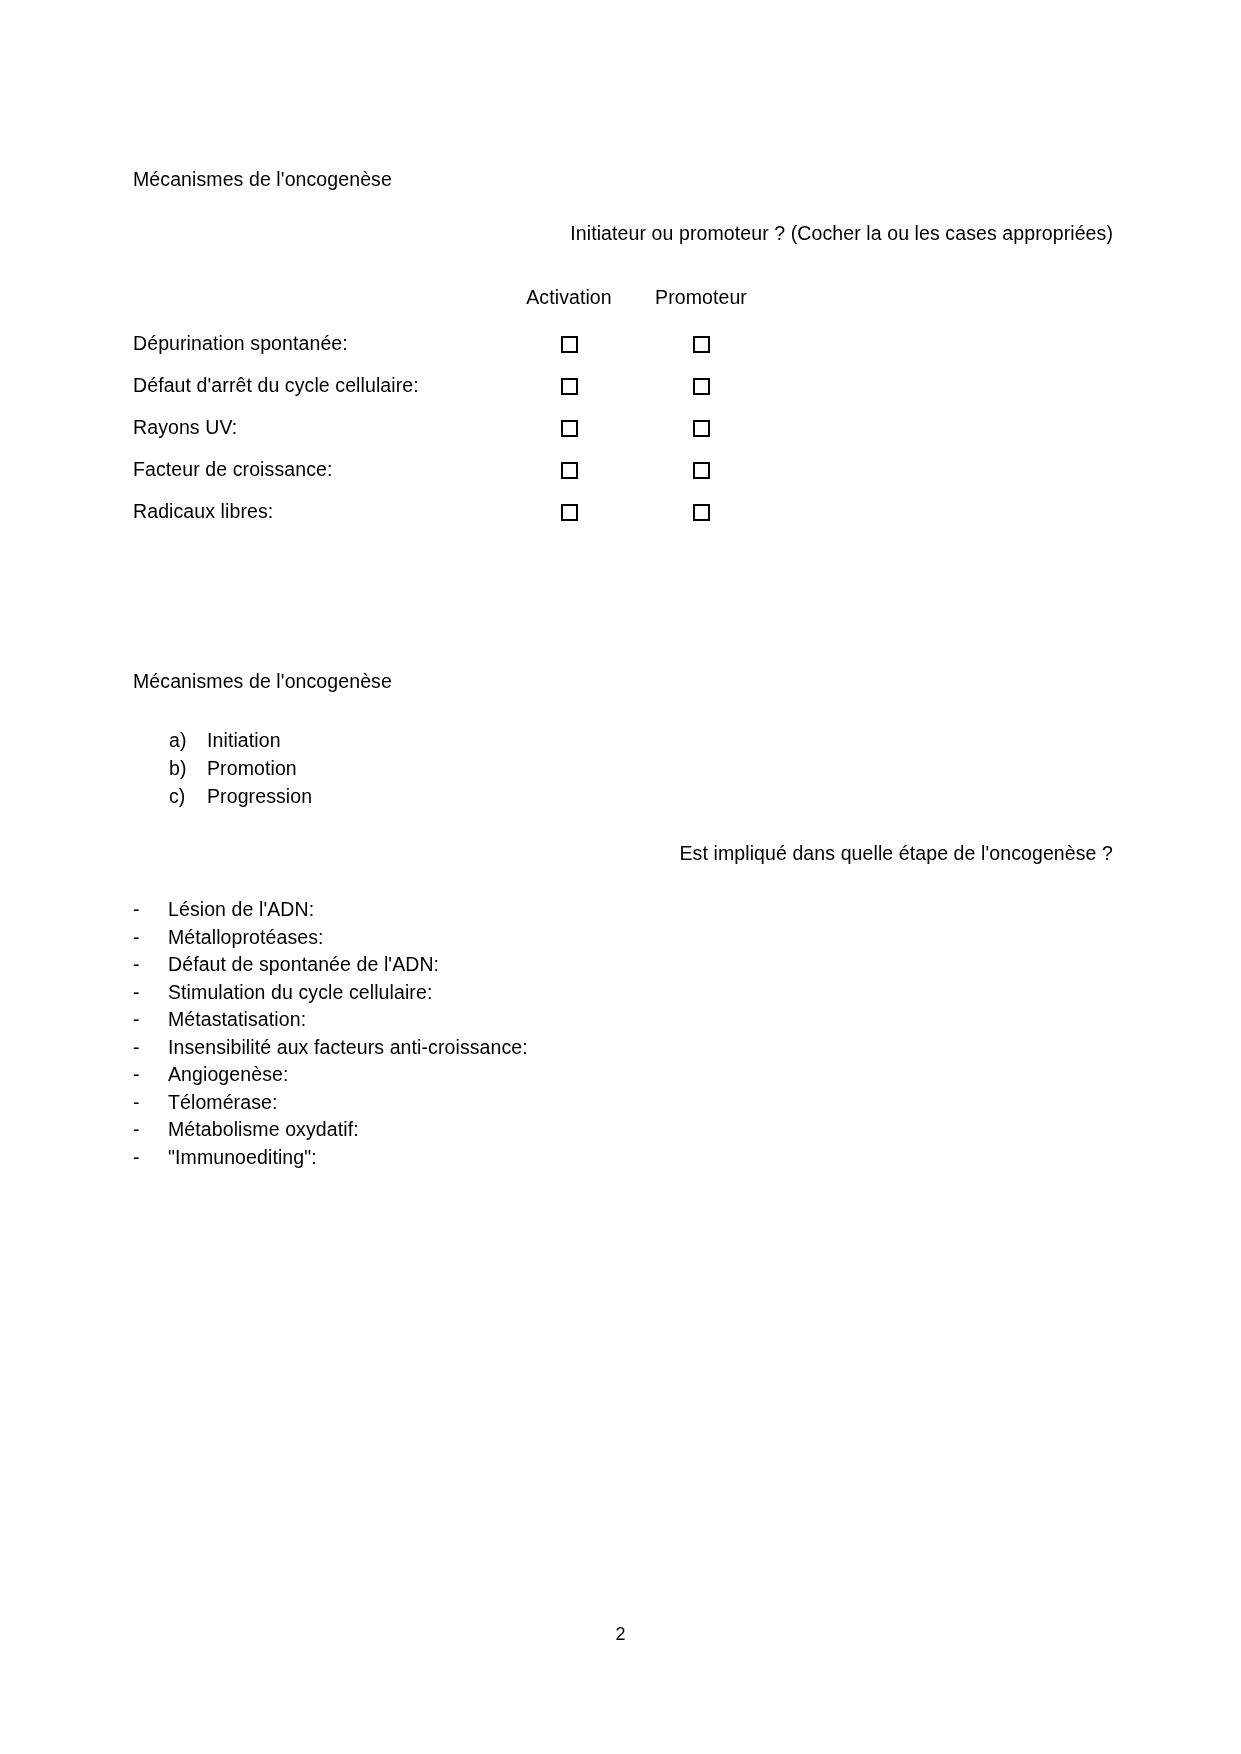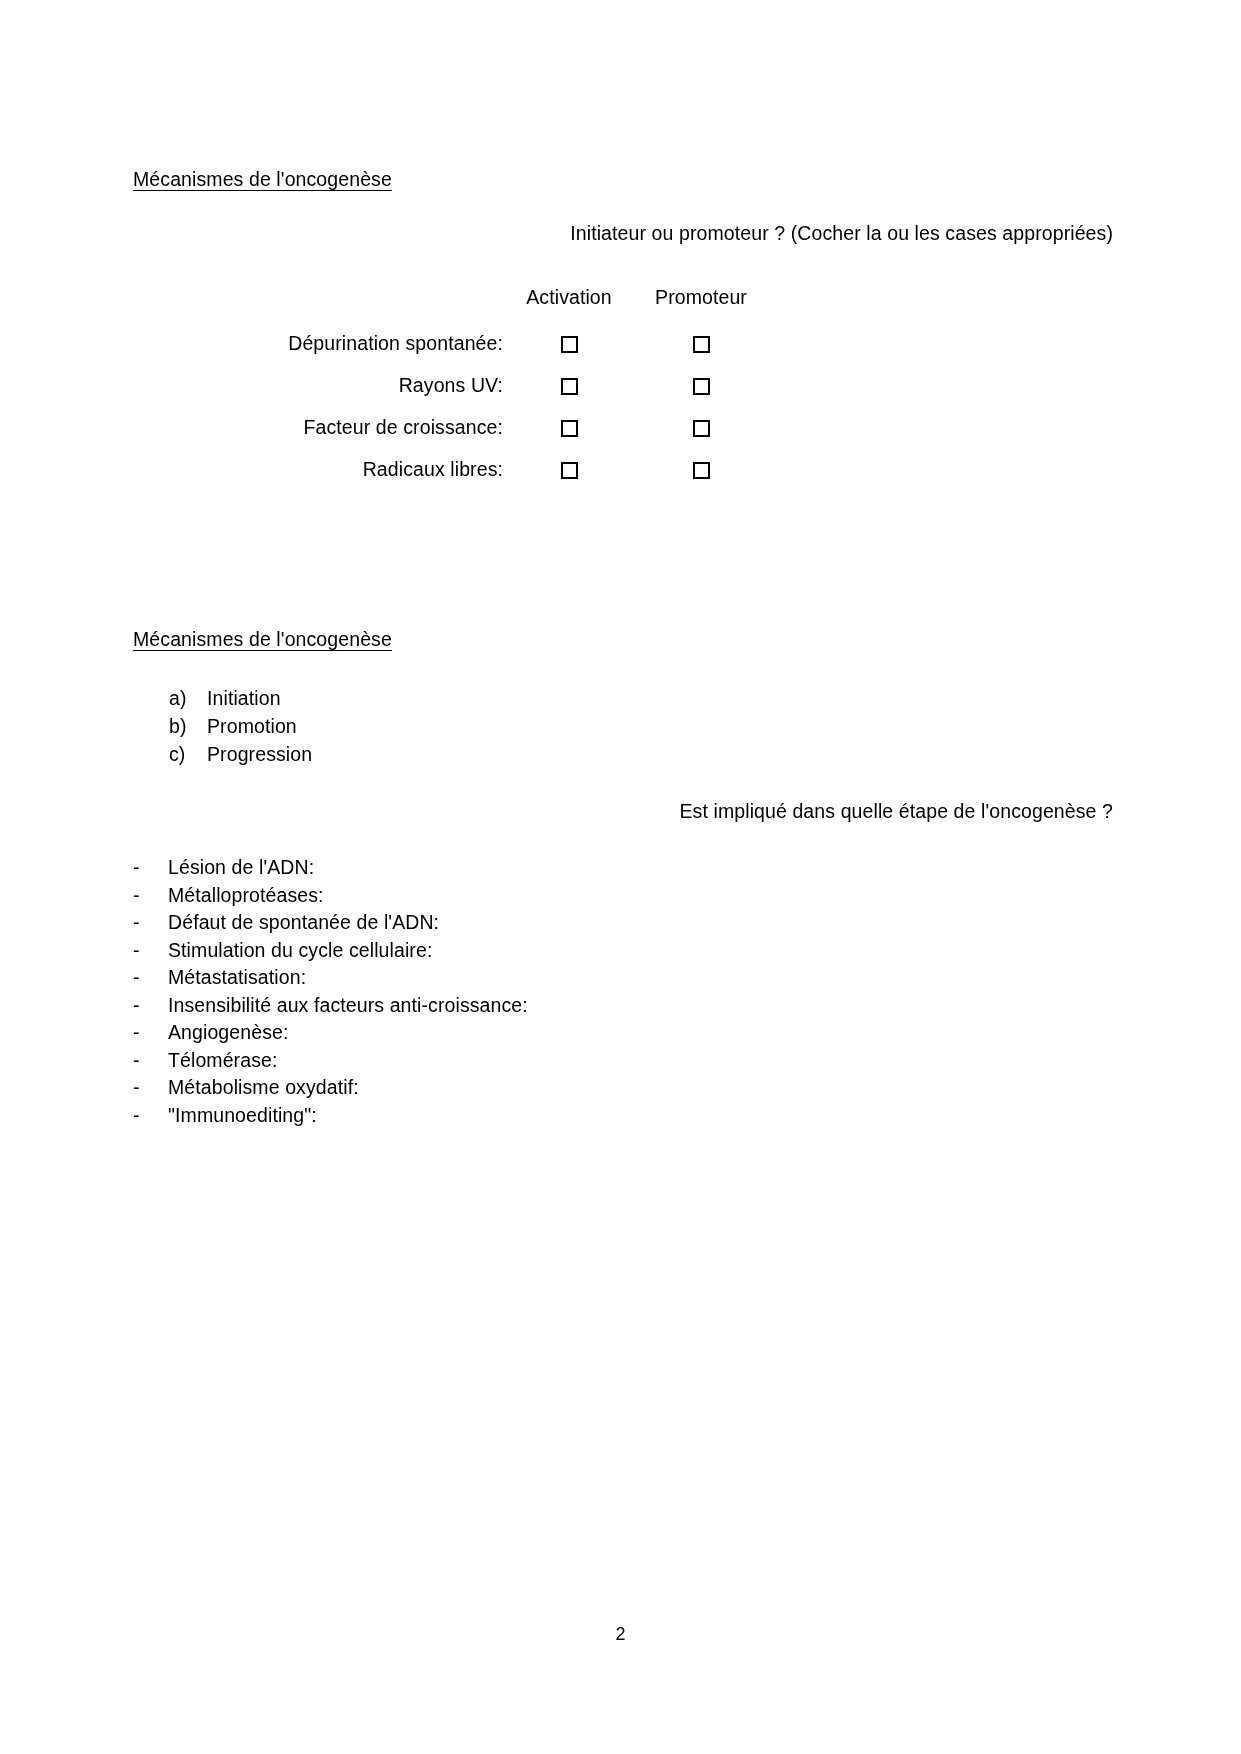--- a/index.html
+++ b/index.html
@@ -19,21 +19,20 @@
   .content {
     position: absolute;
     left: 133px;
     top: 170px;
     width: 980px;
   }
 
   .heading {
     font-size: 19.5px;
     line-height: 1.0;
-    text-decoration: underline;
     text-underline-offset: 4px;
     margin: 0 0 34px 0;
     letter-spacing: 0.1px;
   }
 
   .para {
     font-size: 19.5px;
     line-height: 1.0;
     margin: 0 0 33px 0;
     letter-spacing: 0.1px;
@@ -54,21 +53,20 @@
   .cb-table tr.header-row td {
     height: 42px;
     padding-bottom: 4px;
   }
   .cb-table tr.data-row td {
     height: 42px;
   }
   td.lbl {
     width: 370px;
     white-space: nowrap;
-    text-align: right;
   }
   td.col {
     width: 132px;
     text-align: center;
   }
   td.col-head {
     width: 132px;
     text-align: center;
   }
   .checkbox {
@@ -146,20 +144,25 @@
           <td class="col-head">Activation</td>
           <td class="col-head">Promoteur</td>
         </tr>
 
         <tr class="data-row">
           <td class="lbl">Dépurination spontanée:</td>
           <td class="col"><span class="checkbox"></span></td>
           <td class="col"><span class="checkbox"></span></td>
         </tr>
 
+        <tr class="data-row">
+          <td class="lbl">Défaut d'arrêt du cycle cellulaire:</td>
+          <td class="col"><span class="checkbox"></span></td>
+          <td class="col"><span class="checkbox"></span></td>
+        </tr>
 
         <tr class="data-row">
           <td class="lbl">Rayons UV:</td>
           <td class="col"><span class="checkbox"></span></td>
           <td class="col"><span class="checkbox"></span></td>
         </tr>
 
 
         <tr class="data-row">
           <td class="lbl">Facteur de croissance:</td>

